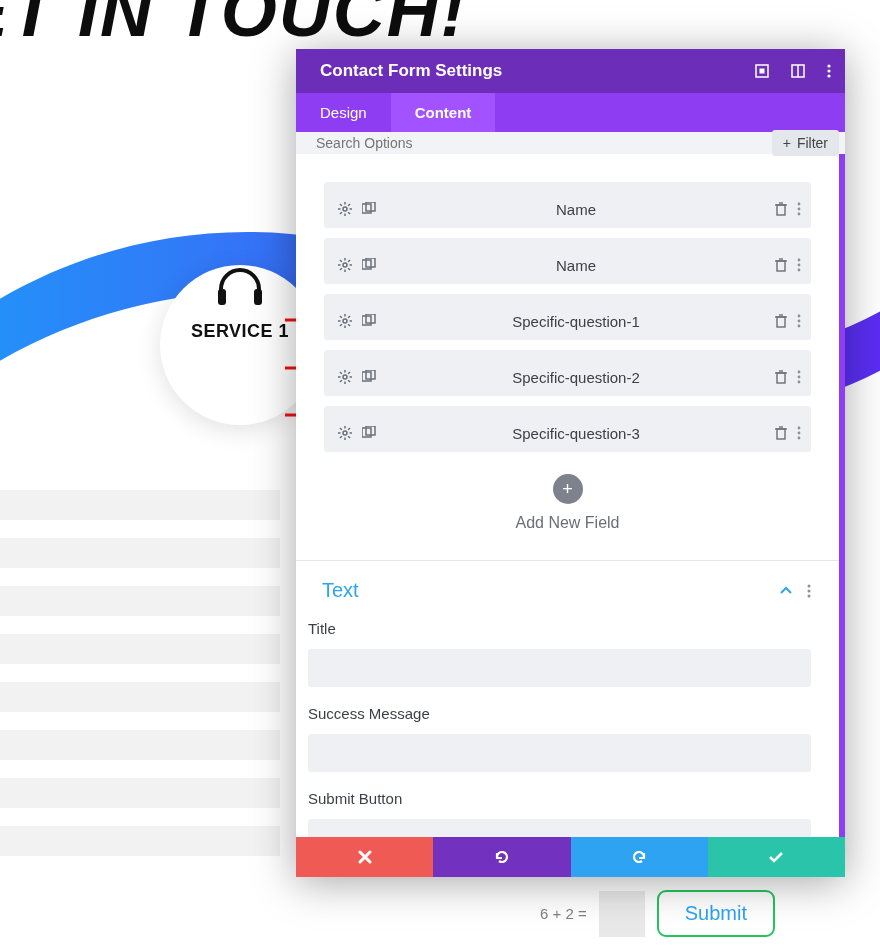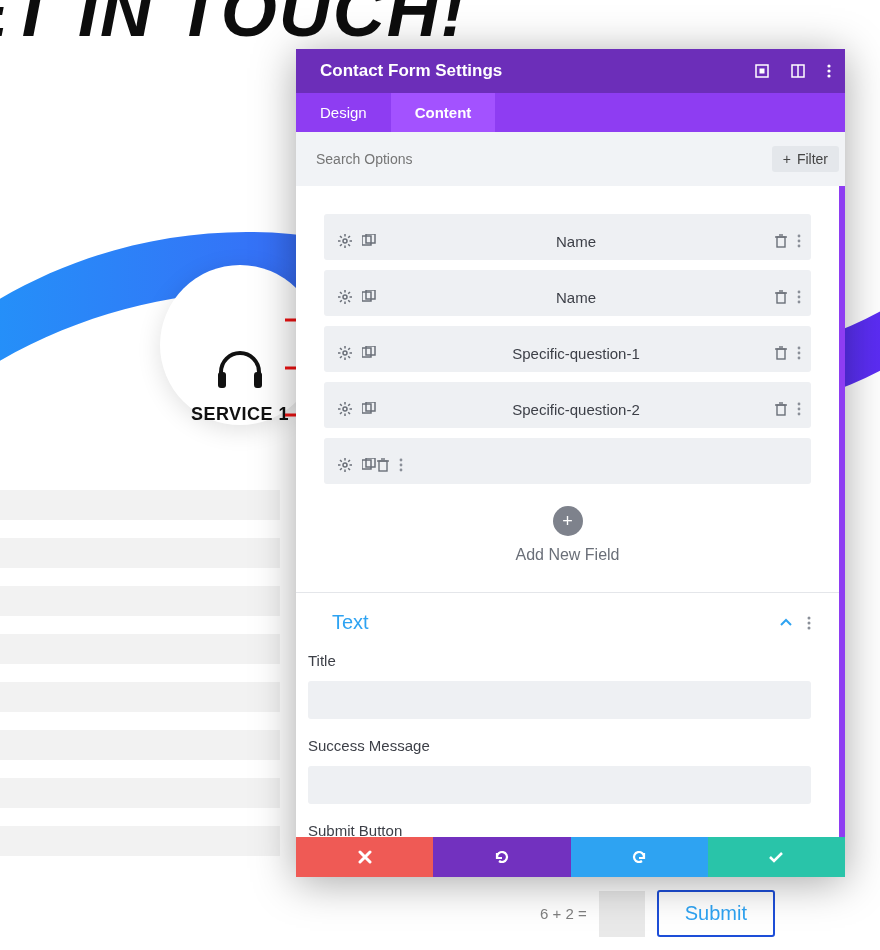--- a/index.html
+++ b/index.html
@@ -3,58 +3,58 @@
 <meta charset="utf-8">
 <style>
   * { box-sizing: border-box; margin: 0; padding: 0; }
   html, body { width: 880px; height: 950px; font-family: -apple-system, "Segoe UI", sans-serif; overflow: hidden; position: relative; background: #fff; }
 
   .bg-heading { position: absolute; top: -30px; left: -40px; font-size: 72px; font-weight: 900; letter-spacing: 2px; color: #0d0d0d; font-style: italic; }
 
   .wave { position: absolute; top: 160px; left: -60px; width: 960px; height: 260px; }
   .wave svg { width: 100%; height: 100%; }
 
-  .service-circle { position: absolute; top: 265px; left: 160px; width: 160px; height: 160px; border-radius: 50%; background: #fff; box-shadow: 0 5px 25px rgba(0,0,0,.12); display: flex; flex-direction: column; align-items: center; justify-content: flex-end; gap: 14px; }
+  .service-circle { position: absolute; top: 265px; left: 160px; width: 160px; height: 160px; border-radius: 50%; background: #fff; box-shadow: 0 5px 25px rgba(0,0,0,.12); display: flex; flex-direction: column; align-items: center; justify-content: flex-start; gap: 14px; }
   .service-circle .hicon svg { width: 50px; height: 42px; }
   .service-circle .label { font-weight: 800; font-size: 18px; letter-spacing: .5px; color: #111; }
 
   .bg-bars { position: absolute; top: 490px; left: 0; width: 280px; }
   .bg-bars div { height: 30px; background: #f2f2f2; margin-bottom: 18px; }
 
   .captcha-row { position: absolute; top: 890px; left: 540px; display: flex; align-items: center; gap: 12px; font-size: 15px; color: #7f7f7f; }
   .captcha-row input { width: 46px; height: 46px; background: #e9e9e9; border: none; }
-  .btn-submit { border: 2px solid #1d4ed8; color: #2ea3f2; background: #fff; font-size: 20px; padding: 10px 26px; border-radius: 3px; cursor: pointer; }
+  .btn-submit { border: 2px solid #22c55e; color: #2ea3f2; background: #fff; font-size: 20px; padding: 10px 26px; border-radius: 9px; cursor: pointer; }
 
   .modal { position: absolute; top: 49px; left: 296px; width: 549px; height: 828px; background: #fff; box-shadow: 0 5px 40px rgba(0,0,0,.35); display: flex; flex-direction: column; overflow: hidden; }
   .modal-header { background: #6c2eb9; color: #fff; height: 44px; display: flex; align-items: center; padding: 0 14px 0 24px; justify-content: space-between; }
   .modal-header h2 { font-size: 17px; font-weight: 600; }
   .modal-header .hicons { display: flex; gap: 22px; align-items: center; }
   .modal-header .hicons span { cursor: pointer; display:flex; }
 
   .modal-tabs { background: #8e3df2; display: flex; }
   .modal-tabs .tab { padding: 11px 24px; font-size: 15px; color: #fff; cursor: pointer; }
   .modal-tabs .tab.active { background: #a352ff; font-weight: 600; }
 
-  .search-bar { display: flex; align-items: center; background: #f1f3f6; height: 54px; padding: 0 6px 0 20px; font-size: 14px; color: #a3a8b2; }
+  .search-bar { display: flex; align-items: center; background: #f1f3f6; height: 22px; padding: 0 6px 0 20px; font-size: 14px; color: #a3a8b2; }
   .search-bar input { flex: 1; border: none; background: transparent; font-size: 14px; outline: none; }
   .filter-btn { display: flex; align-items: center; gap: 6px; background: #e4e7eb; color: #444; padding: 5px 11px; border-radius: 3px; font-size: 14px; cursor: pointer; }
 
   .modal-body { flex: 1; overflow-y: auto; padding: 0 0 20px 0; border-right: 6px solid #8e3df2; }
   .fields-area { padding: 28px 28px 0 28px; }
   .field-row { display: flex; align-items: center; background: #eef0f3; border-radius: 3px; height: 46px; padding: 8px 10px 0 14px; margin-bottom: 10px; }
   .field-row .left-icons { display: flex; gap: 10px; color: #6a6f78; }
   .field-row .fname { flex: 1; text-align: center; font-size: 15px; color: #3c3f47; }
   .field-row .right-icons { display: flex; gap: 10px; align-items: center; color: #6a6f78; }
   .ic { display:flex; cursor:pointer; }
 
   .add-wrap { text-align: center; padding: 12px 0 28px 0; color: #6a6f78; }
   .add-btn { width: 30px; height: 30px; border-radius: 50%; background: #7e828c; color: #fff; display: inline-flex; align-items: center; justify-content: center; font-size: 18px; margin-bottom: 10px; cursor: pointer; }
 
   .section-divider { border-top: 1px solid #e4e6ea; margin: 0 0 18px 0; }
-  .toggle-head { display: flex; align-items: center; justify-content: space-between; padding: 0 28px 18px 36px; gap: 28px; }
+  .toggle-head { display: flex; align-items: center; justify-content: space-between; padding: 0 28px 18px 26px; gap: 28px; }
   .toggle-head h3 { color: #2ea3f2; font-size: 20px; font-weight: 500; }
   .toggle-head .ticons { display: flex; gap: 14px; align-items: center; color: #6a6f78; }
 
   .form-group { padding: 0 28px 18px 12px; }
   .form-group label { display: block; font-size: 15px; color: #3c3f47; margin-bottom: 12px; }
   .form-group .ipt { width: 100%; height: 38px; border: none; border-radius: 3px; background: #eef0f3; }
 
   .modal-actions { display: flex; height: 40px; }
   .modal-actions .ab { flex: 1; display: flex; align-items: center; justify-content: center; color: #fff; cursor: pointer; }
   .ab.cancel { background: #ef5a55; }
@@ -357,20 +357,21 @@
                 </g>
               </svg>
             </span>
         <span class="ic">
               <svg width="15" height="12" viewBox="0 0 15 12">
                 <rect x="0" y="2" width="9" height="9" fill="none" stroke="#6a6f78" stroke-width="1.5"></rect>
                 <rect x="4" y="0" width="9" height="9" fill="none" stroke="#6a6f78" stroke-width="1.5"></rect>
               </svg>
             </span>
       </div>
+      <div class="fname">Specific-question-3</div>
       <div class="right-icons">
         <span class="ic">
               <svg width="12" height="14" viewBox="0 0 12 14">
                 <rect x="2" y="3" width="8" height="10" fill="none" stroke="#6a6f78" stroke-width="1.4"></rect>
                 <line x1="0" y1="3" x2="12" y2="3" stroke="#6a6f78" stroke-width="1.4"></line>
                 <line x1="4" y1="1" x2="8" y2="1" stroke="#6a6f78" stroke-width="1.4"></line>
               </svg>
             </span>
         <span class="ic">
               <svg width="4" height="14" viewBox="0 0 4 14">

